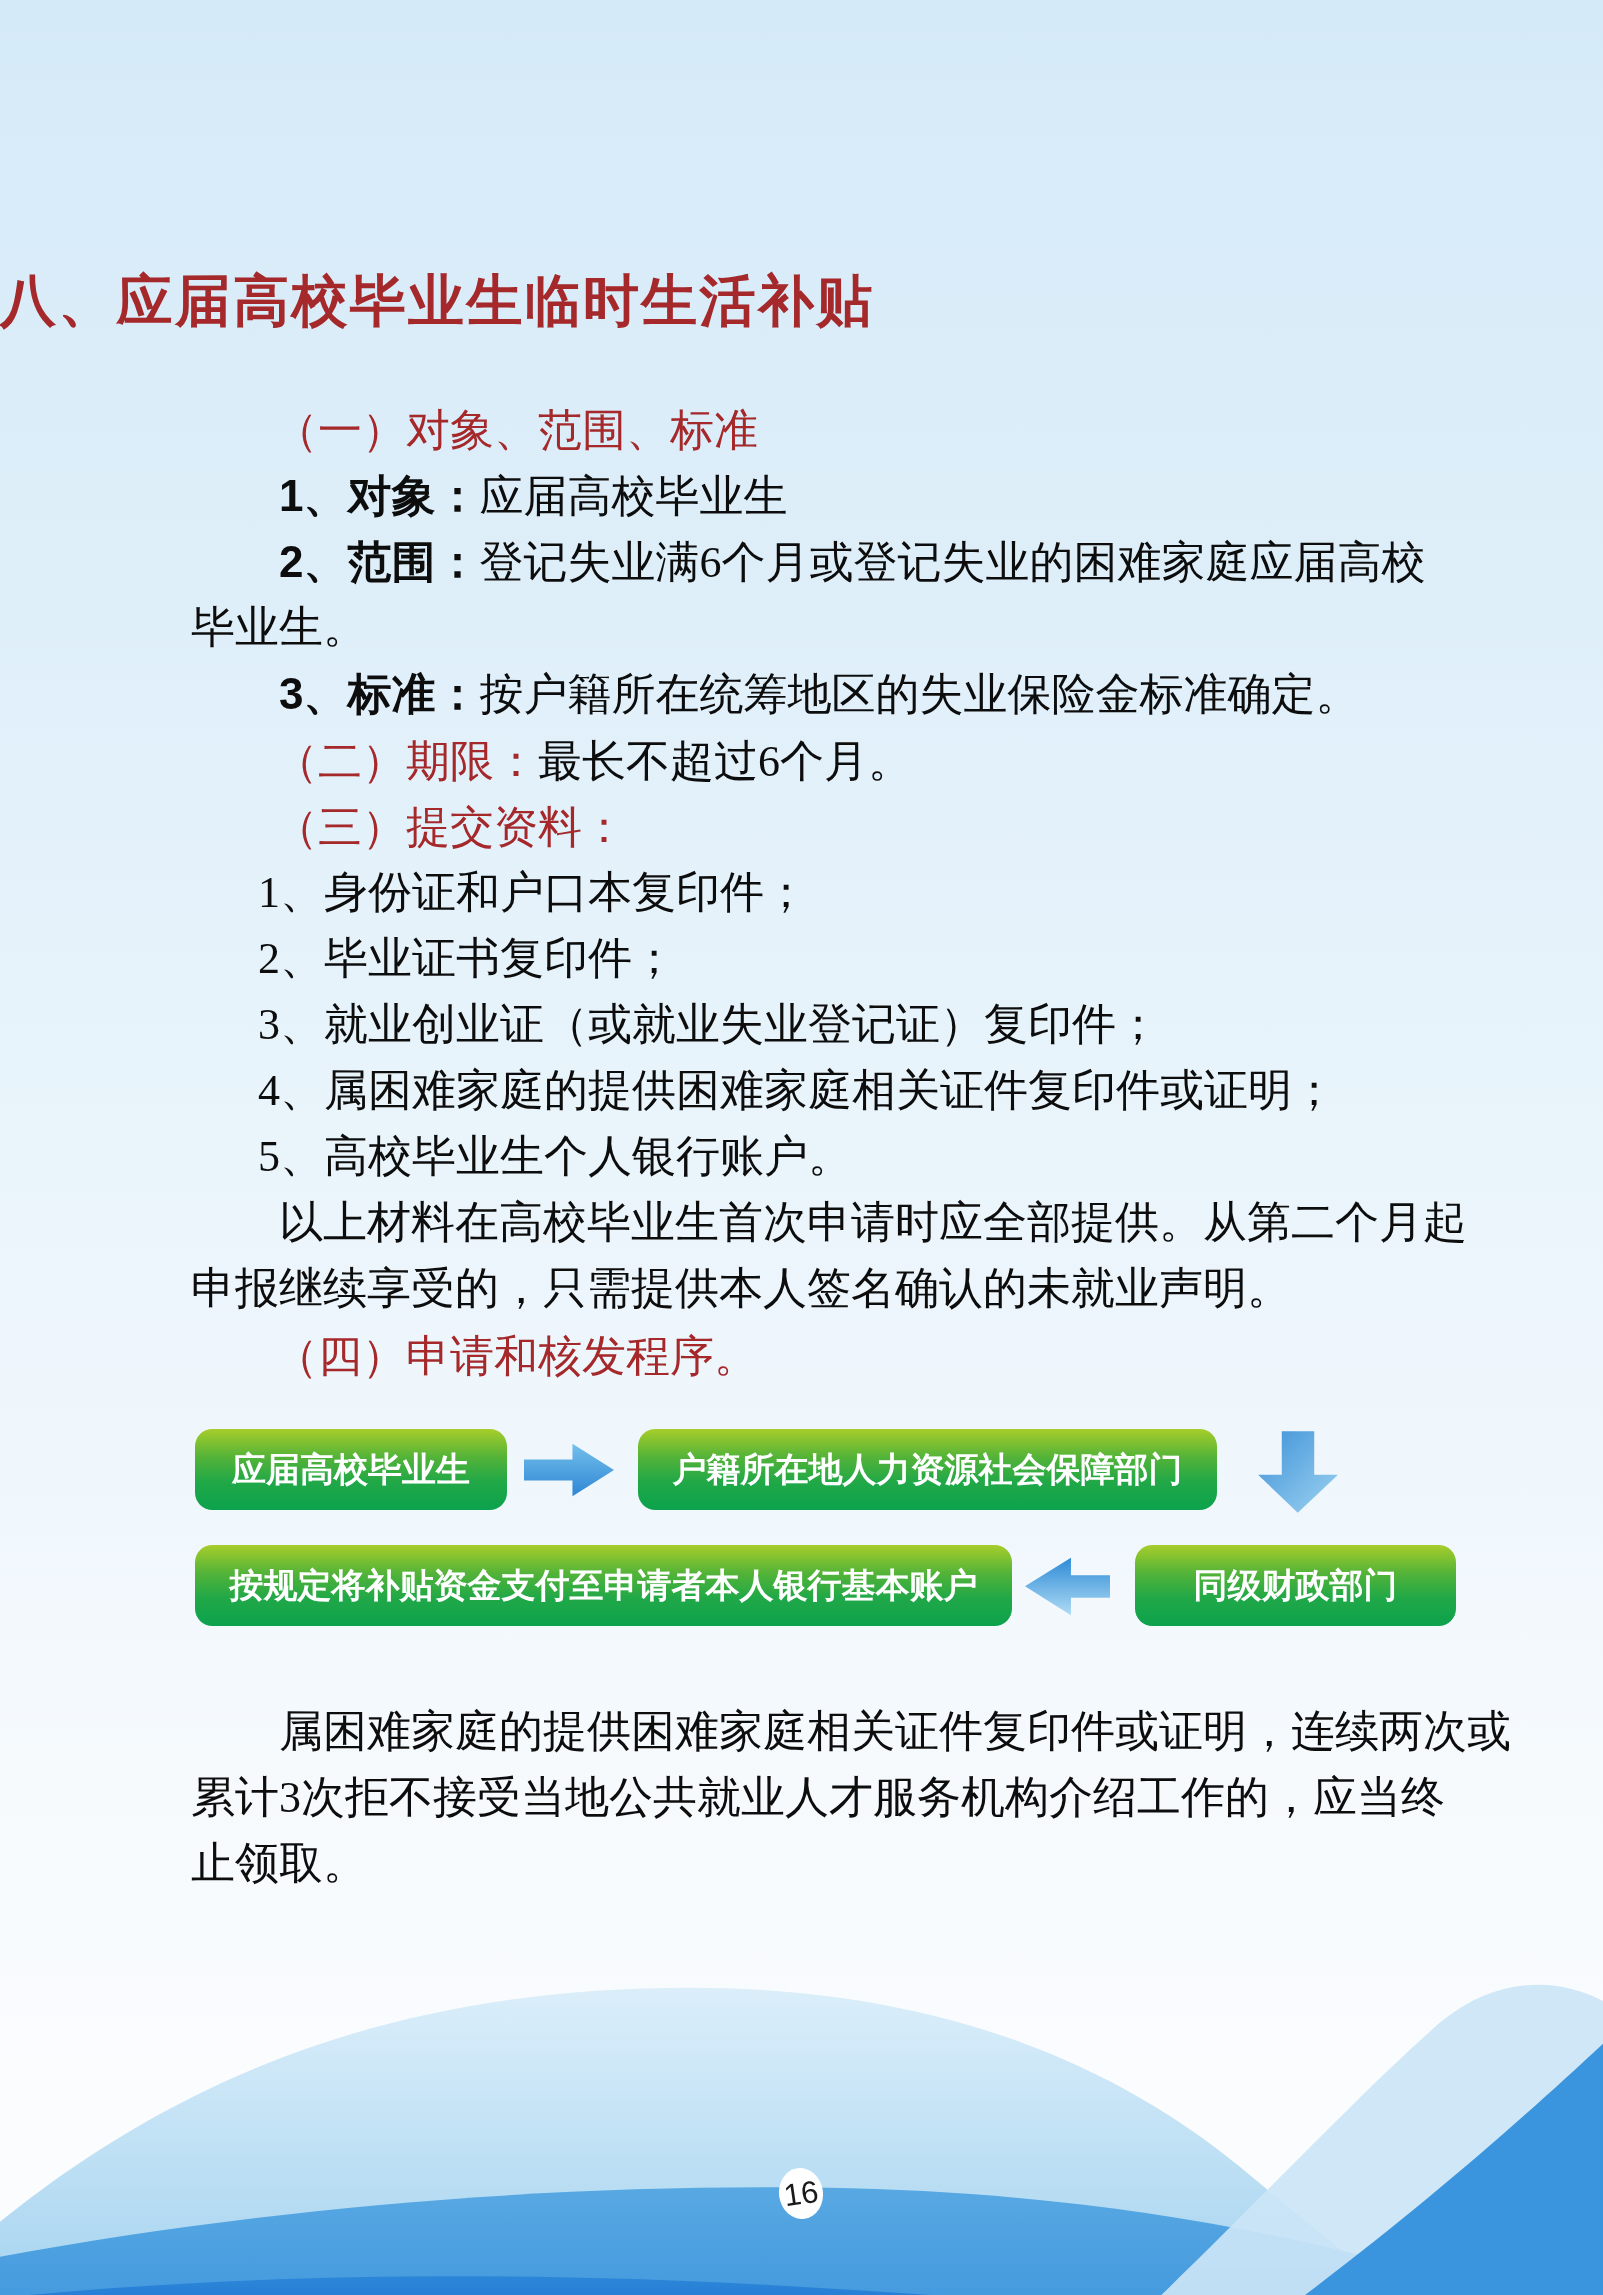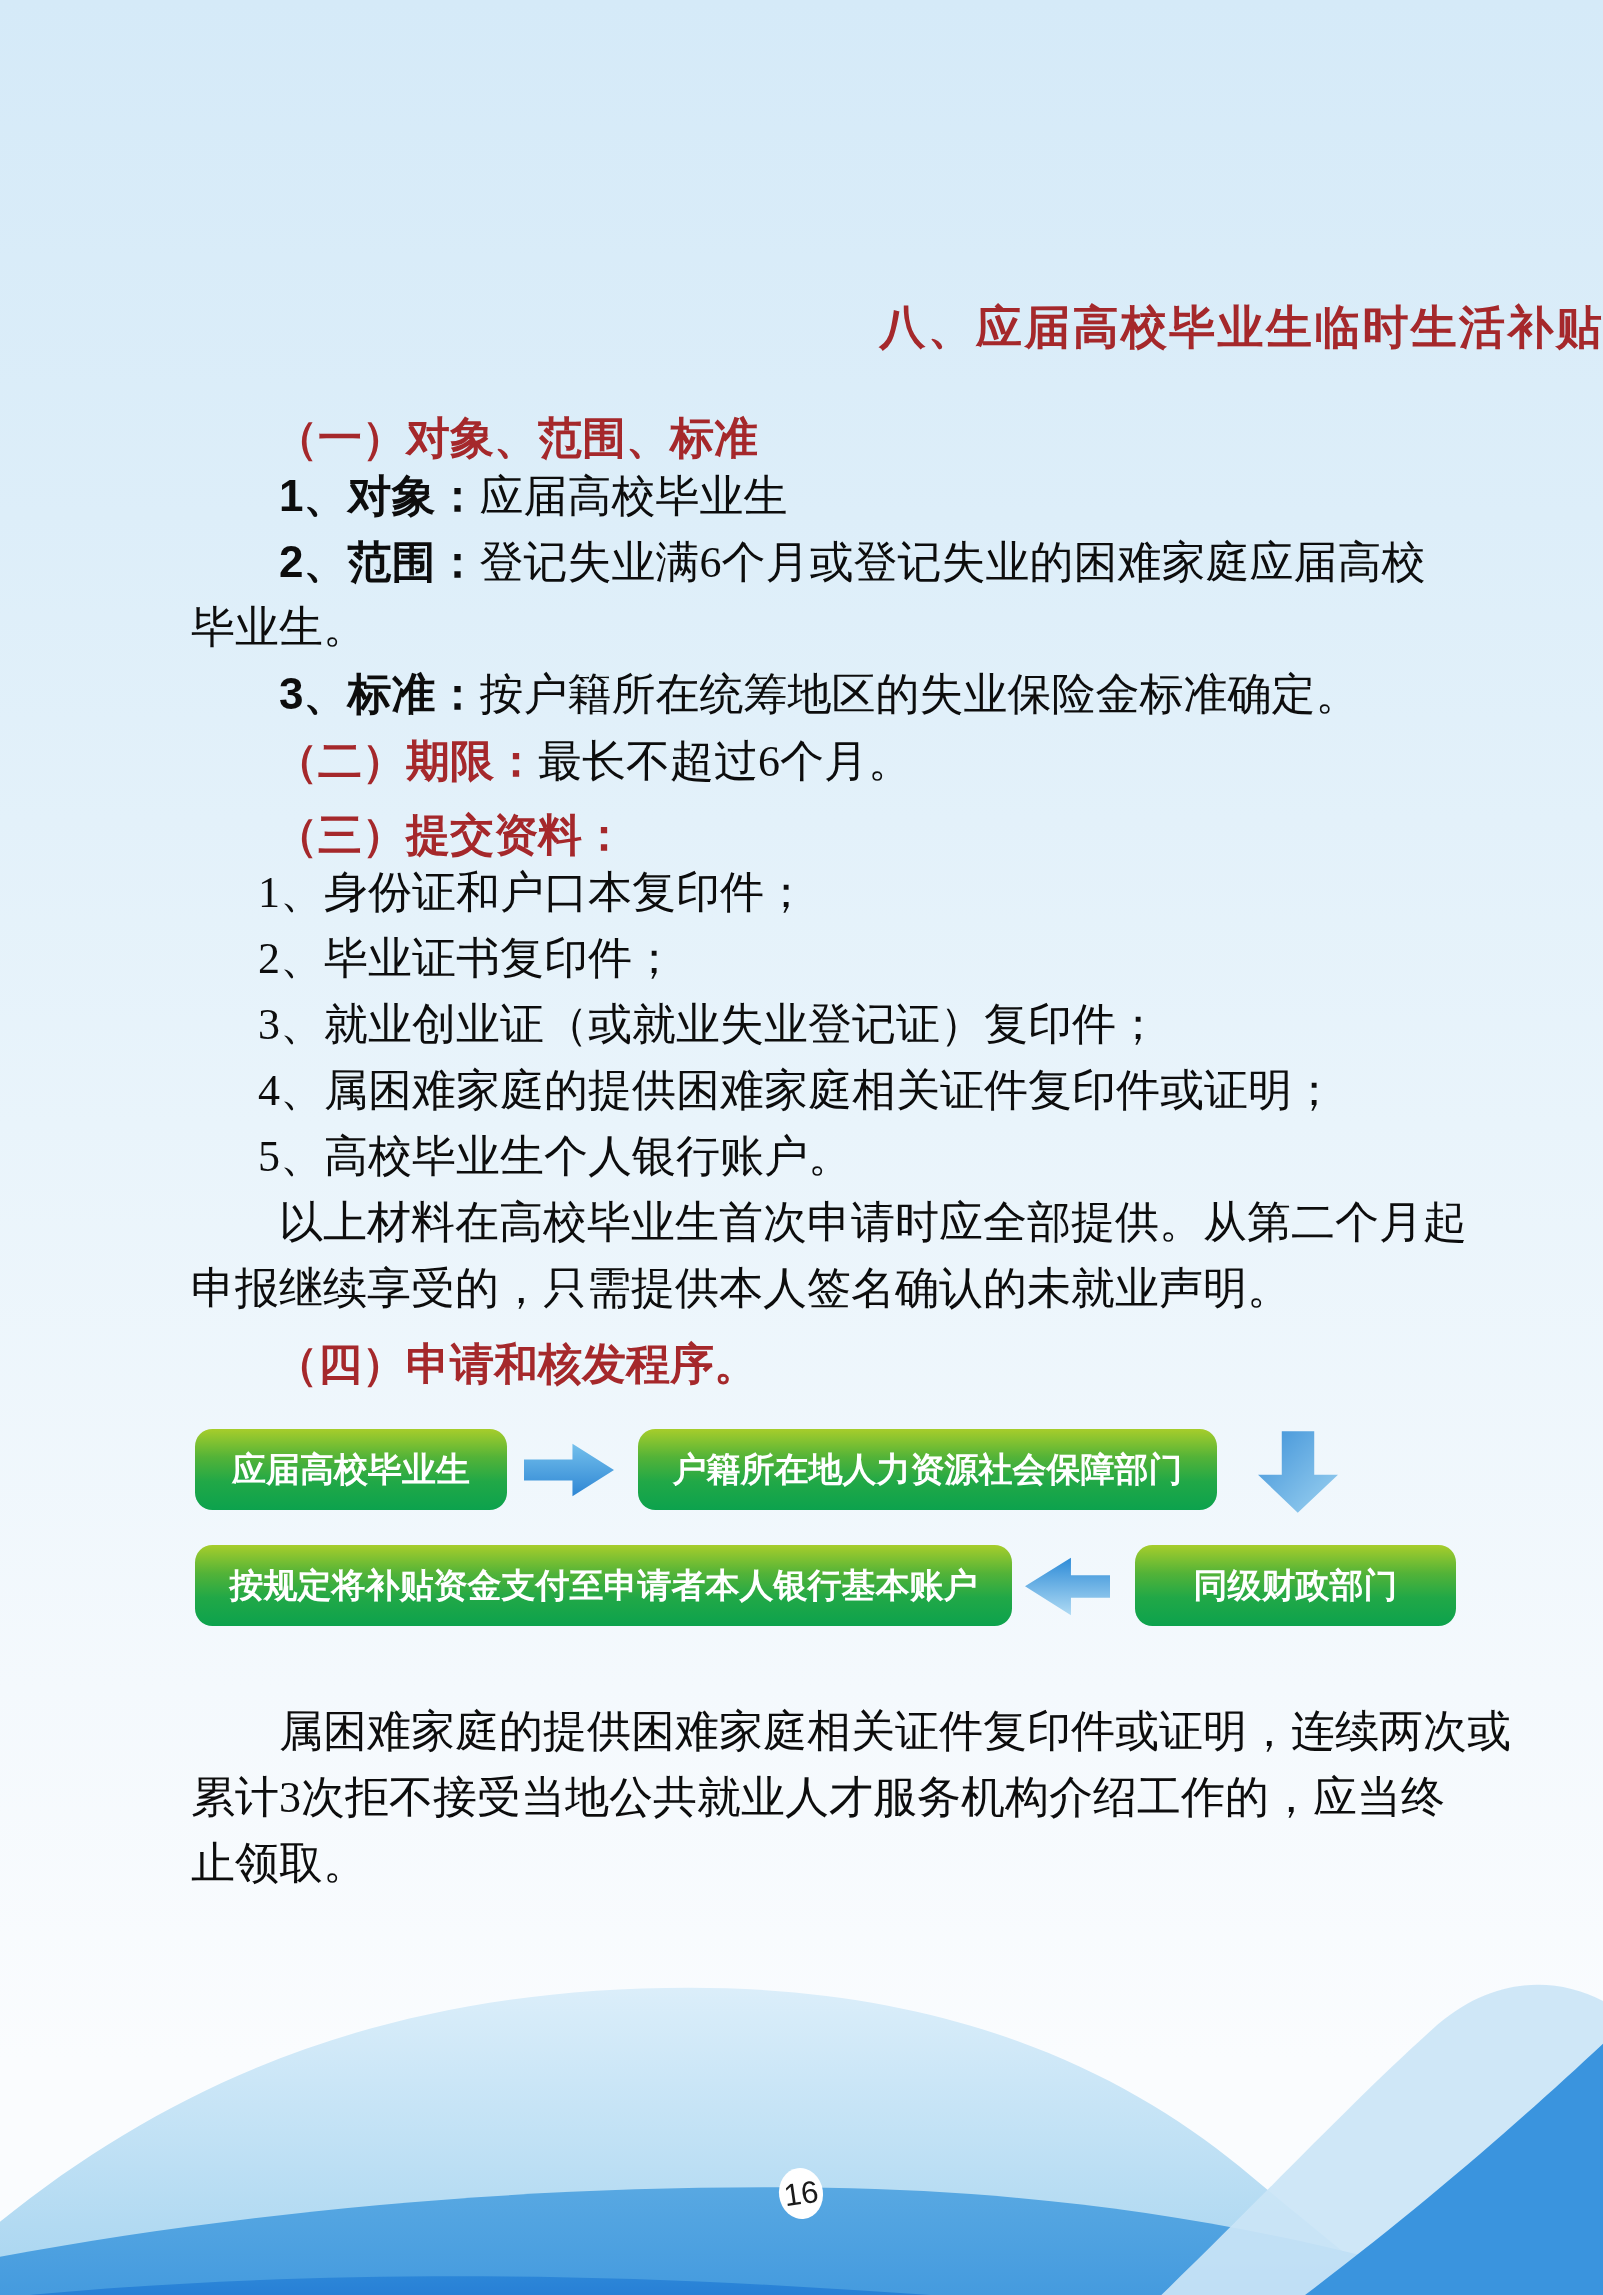--- a/index.html
+++ b/index.html
@@ -5,44 +5,42 @@
   html,body{margin:0;padding:0;}
   .page{
     position:relative;
     width:1604px;height:2343px;
     overflow:hidden;
     background:linear-gradient(180deg,#d5eaf8 0%,#ddeef9 22%,#e9f4fb 48%,#f4f9fd 72%,#fafcfe 88%);
     font-family:"Liberation Serif", serif;
   }
   .title{
     position:absolute;top:269px;left:0;width:100%;
-    text-align:right;
+    text-align:left;
     font-family:"Liberation Sans", sans-serif;
     font-weight:bold;
-    font-size:46px;line-height:1.15;
+    font-size:56px;line-height:1.15;
     letter-spacing:2.3px;
     color:#a5282b;
     white-space:nowrap;
-    margin-top:32px;
   }
   .line{
     position:absolute;left:191px;width:1240px;
     font-size:44px;line-height:51px;
     color:#0d0d0d;
     white-space:nowrap;
   }
   .lbl{
     font-family:"Liberation Sans", sans-serif;
     font-weight:bold;
   }
   .redh{
     color:#a5282b;
     font-family:"Liberation Sans", sans-serif;
-    font-weight:bold;
-    margin-top:8px;
+    font-weight:normal;
   }
   .ind-head{padding-left:83px;}
   .ind-para{padding-left:88px;}
   .ind-list{padding-left:67px;}
   .gbox{
     position:absolute;
     background:linear-gradient(180deg,#a7cd2b 0%,#53b338 35%,#21a847 65%,#0ca24d 100%);
     border-radius:17.4px;
     color:#ffffff;
     font-family:"Liberation Sans", sans-serif;

